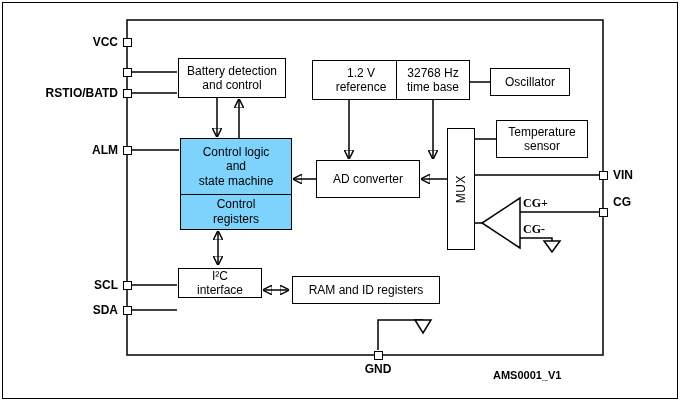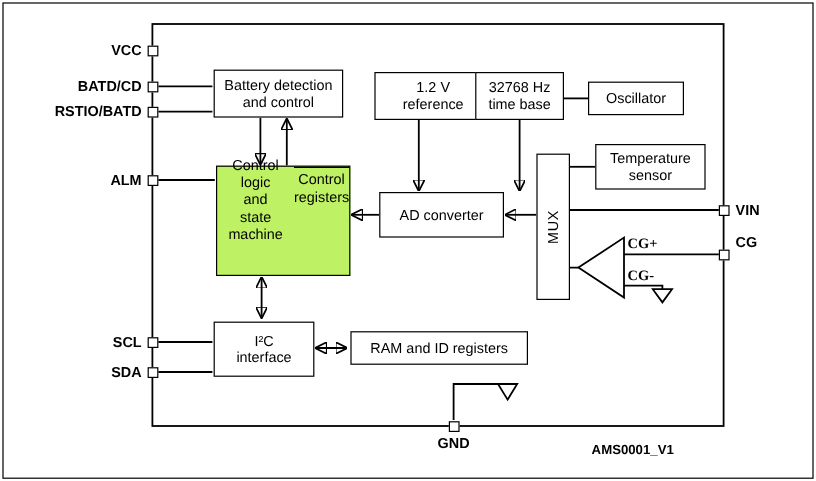--- a/index.html
+++ b/index.html
@@ -13,22 +13,22 @@
   svg.wires{position:absolute;left:0;top:0;z-index:1;}
   svg.wires path{stroke:#000;stroke-width:1.5;fill:none;}
   svg.wires .open{fill:#fff;stroke:#000;stroke-width:1.5;}
   svg.wires .chip{fill:none;stroke:#000;stroke-width:1.5;}
   .block{
     position:absolute;box-sizing:border-box;border:1.5px solid #000;background:#fff;
     display:flex;align-items:center;justify-content:center;text-align:center;
     font-size:12px;line-height:1.2;white-space:pre-line;z-index:2;
   }
   .ctrl-group{
-    position:absolute;box-sizing:border-box;border:1.5px solid #000;background:#bef264;
-    display:flex;z-index:2;
+    position:absolute;box-sizing:border-box;border:1.5px solid #000;background:#7dd3fc;
+    display:flex;flex-direction:column;z-index:2;
   }
   .ctrl-top,.ctrl-bot{
     display:flex;align-items:center;justify-content:center;text-align:center;
     font-size:12px;line-height:1.2;white-space:pre-line;box-sizing:border-box;
   }
   .ctrl-top{height:55px;}
   .ctrl-bot{height:34px;border-top:1.5px solid #000;}
   .vtext{display:block;transform:rotate(-90deg);font-size:12px;letter-spacing:0.5px;}
   .pin{
     position:absolute;width:9px;height:9px;box-sizing:border-box;
@@ -117,37 +117,36 @@
 
   <div class="block" style="left:316px;top:160px;width:104px;height:38px">AD converter</div>
 
   <div class="block" style="left:447px;top:128px;width:28px;height:122px">
     <span class="vtext">MUX</span>
   </div>
 
   <div class="block" style="left:496px;top:120px;width:92px;height:38px">Temperature
 sensor</div>
 
-  <div class="block" style="left:178px;top:268px;width:84px;height:46px">I²C
+  <div class="block" style="left:178px;top:268px;width:84px;height:30px">I²C
 interface</div>
 
   <div class="block" style="left:292px;top:276px;width:148px;height:28px">RAM and ID registers</div>
 
   <div class="pin" style="left:122.5px;top:37.5px"></div>
   <div class="pin" style="left:122.5px;top:67.5px"></div>
   <div class="pin" style="left:122.5px;top:88.5px"></div>
   <div class="pin" style="left:122.5px;top:145.5px"></div>
   <div class="pin" style="left:122.5px;top:280.5px"></div>
   <div class="pin" style="left:122.5px;top:305.5px"></div>
   <div class="pin" style="left:598.5px;top:170.5px"></div>
   <div class="pin" style="left:598.5px;top:207.5px"></div>
   <div class="pin" style="left:373.5px;top:350.5px"></div>
 
   <div class="pin-label r" style="left:18px;width:100px;top:35px">VCC</div>
-  <div class="pin-label r" style="left:18px;width:100px;top:65px">BATD/CD</div>
   <div class="pin-label r" style="left:18px;width:100px;top:86px">RSTIO/BATD</div>
   <div class="pin-label r" style="left:18px;width:100px;top:143px">ALM</div>
   <div class="pin-label r" style="left:18px;width:100px;top:303px">SDA</div>
   <div class="pin-label r" style="left:18px;width:100px;top:278px">SCL</div>
   <div class="pin-label" style="left:613px;top:168px">VIN</div>
   <div class="pin-label" style="left:613px;top:195px">CG</div>
   <div class="pin-label c" style="left:353px;width:50px;top:362px">GND</div>
 
   <div class="sig-label" style="left:523px;top:196px">CG+</div>
   <div class="sig-label" style="left:523px;top:222px">CG-</div>

